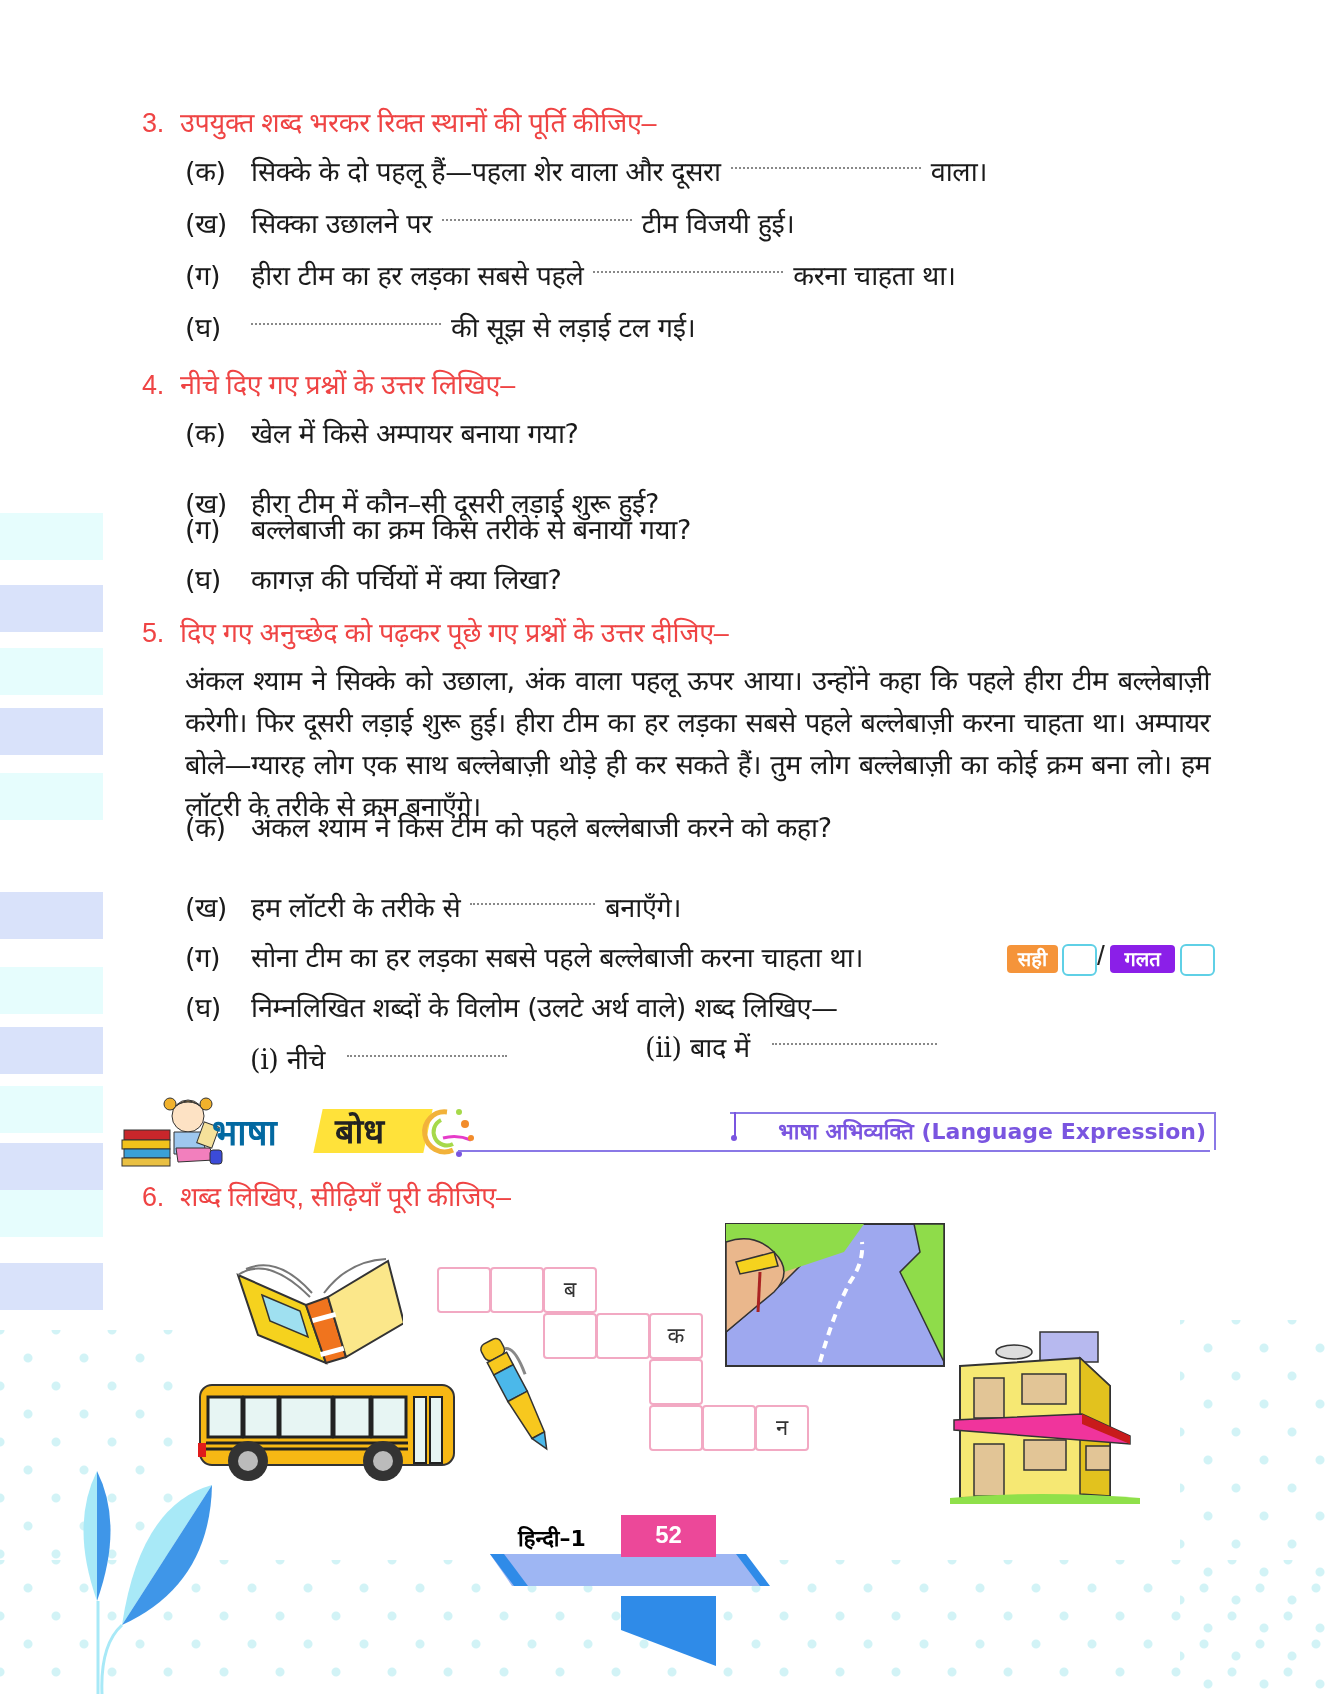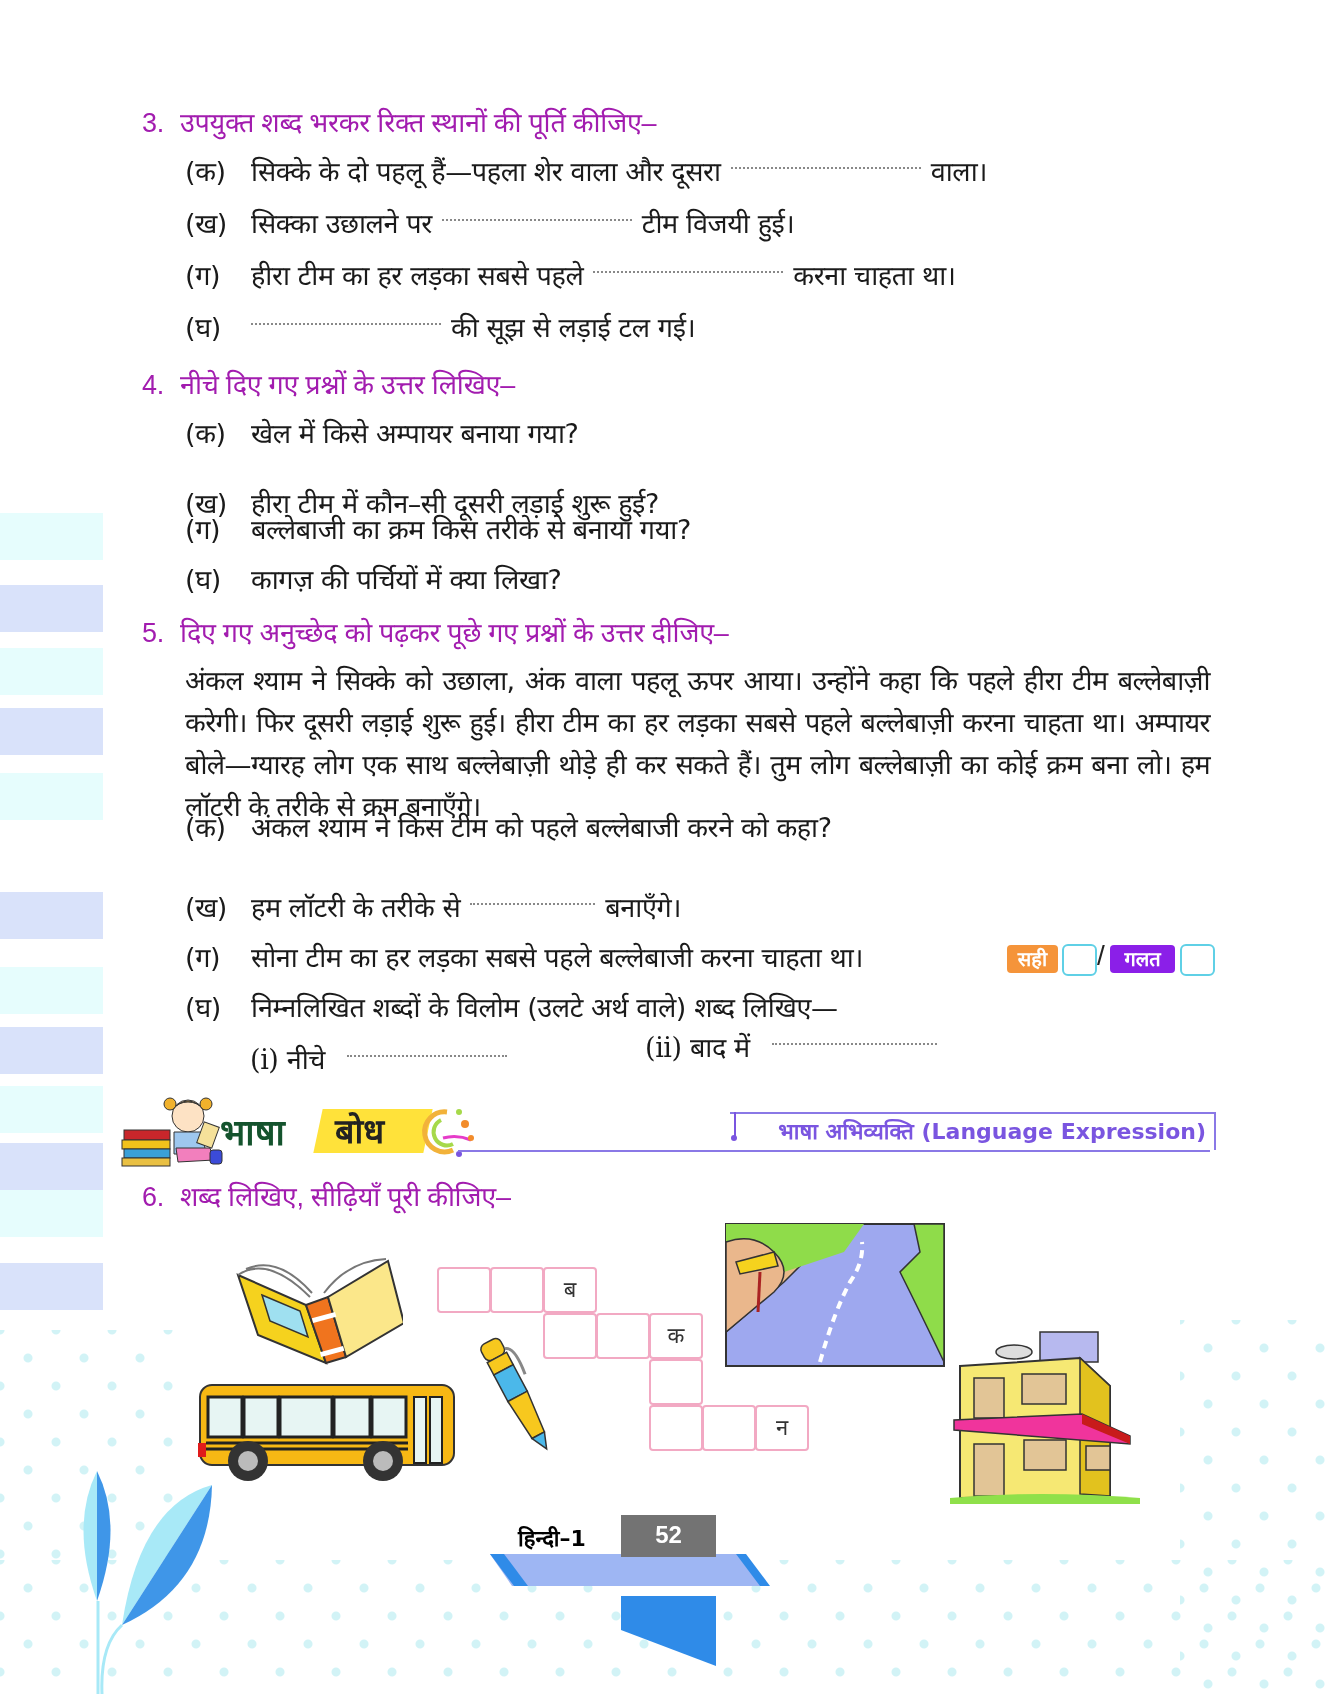--- a/index.html
+++ b/index.html
@@ -21,21 +21,21 @@
     background-position: 0 0, 28px 28px;
   }
 
   
   .stripe { position: absolute; left: 0; width: 103px; height: 47px; }
   .stripe.cyan { background: #e6fdfd; }
   .stripe.lav { background: #d9e2fa; }
 
   
   .q-head {
-    position: absolute; left: 142px; font-size: 27px; color: #a21caf;
+    position: absolute; left: 142px; font-size: 27px; color: #ef4444;
     white-space: nowrap; letter-spacing: -0.3px;
   }
   .q-head .num { display: inline-block; width: 38px; }
   .line {
     position: absolute; left: 185px; font-size: 27px; color: #1a1a1a;
     white-space: nowrap; font-family: "DejaVu Sans", sans-serif; letter-spacing: -0.4px;
   }
   .line .lbl { display: inline-block; width: 66px; }
   .dotsline {
     display: inline-block; border-bottom: 2px dotted #888; height: 0;
@@ -53,22 +53,22 @@
     font-size: 20px; line-height: 28px; text-align: center; border-radius: 4px;
     font-family: "DejaVu Sans", sans-serif;
   }
   .tick-box {
     position: absolute; top: 944px; width: 31px; height: 28px;
     border: 2px solid #5fd0e6; border-radius: 6px; background: #fff;
   }
 
   
   .banner-bhasha {
-    position: absolute; left: 220px; top: 1107px; font-size: 36px; font-weight: bold;
-    color: #14532d; font-family: "DejaVu Sans", sans-serif;
+    position: absolute; left: 212px; top: 1107px; font-size: 36px; font-weight: bold;
+    color: #0369a1; font-family: "DejaVu Sans", sans-serif;
   }
   .banner-bodh-bg {
     position: absolute; left: 318px; top: 1109px; width: 110px; height: 44px;
     background: #ffe23a; transform: skewX(-12deg);
   }
   .banner-bodh {
     position: absolute; left: 335px; top: 1107px; font-size: 34px; font-weight: bold;
     color: #222; font-family: "DejaVu Sans", sans-serif;
   }
   .banner-line {
@@ -88,21 +88,21 @@
     line-height: 42px; color: #333; font-family: "DejaVu Sans", sans-serif;
   }
 
   
   .footer-subject {
     position: absolute; left: 518px; top: 1522px; font-size: 22px; font-weight: bold;
     color: #000000; font-family: "DejaVu Sans", sans-serif;
   }
   .footer-page {
     position: absolute; left: 621px; top: 1515px; width: 95px; height: 42px;
-    background: #737373; color: #fff; font-size: 24px; font-weight: bold;
+    background: #ec4899; color: #fff; font-size: 24px; font-weight: bold;
     line-height: 40px; text-align: center;
   }
 </style>
 </head>
 <body>
 
 <div class="dots" style="left:1180px; top:1320px; width:154px; height:374px;"></div>
 <div class="dots" style="left:0; top:1560px; width:1334px; height:134px;"></div>
 <div class="dots" style="left:0; top:1330px; width:180px; height:230px;"></div>
 

